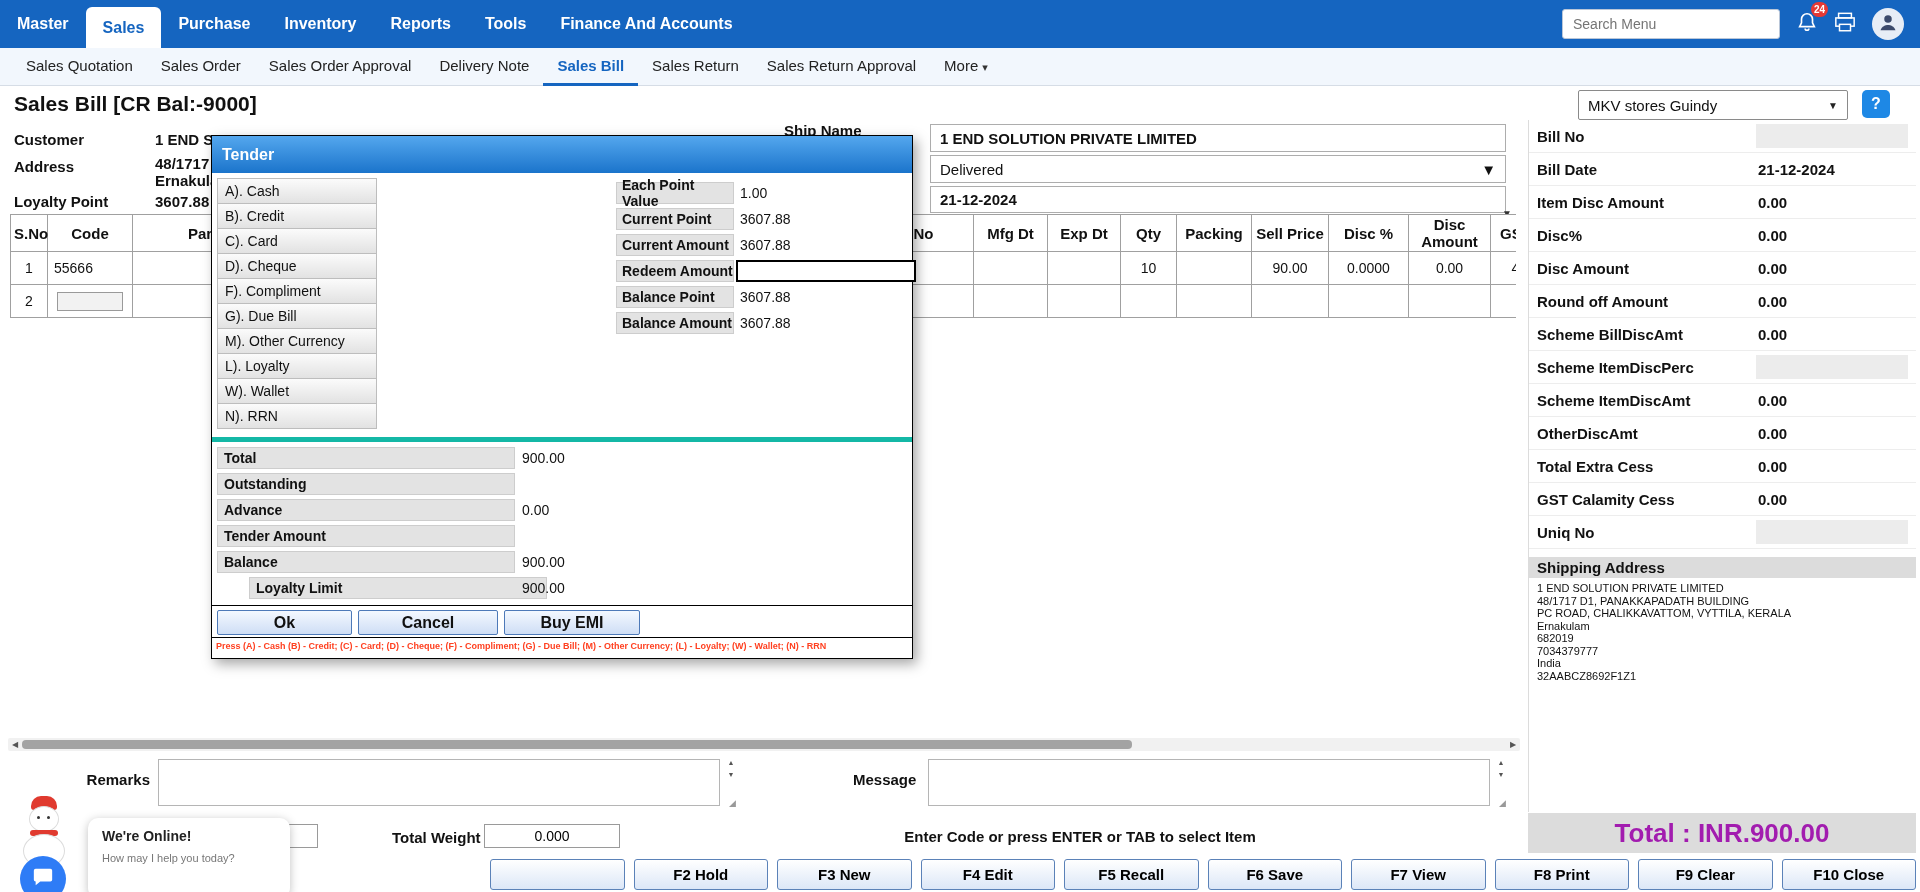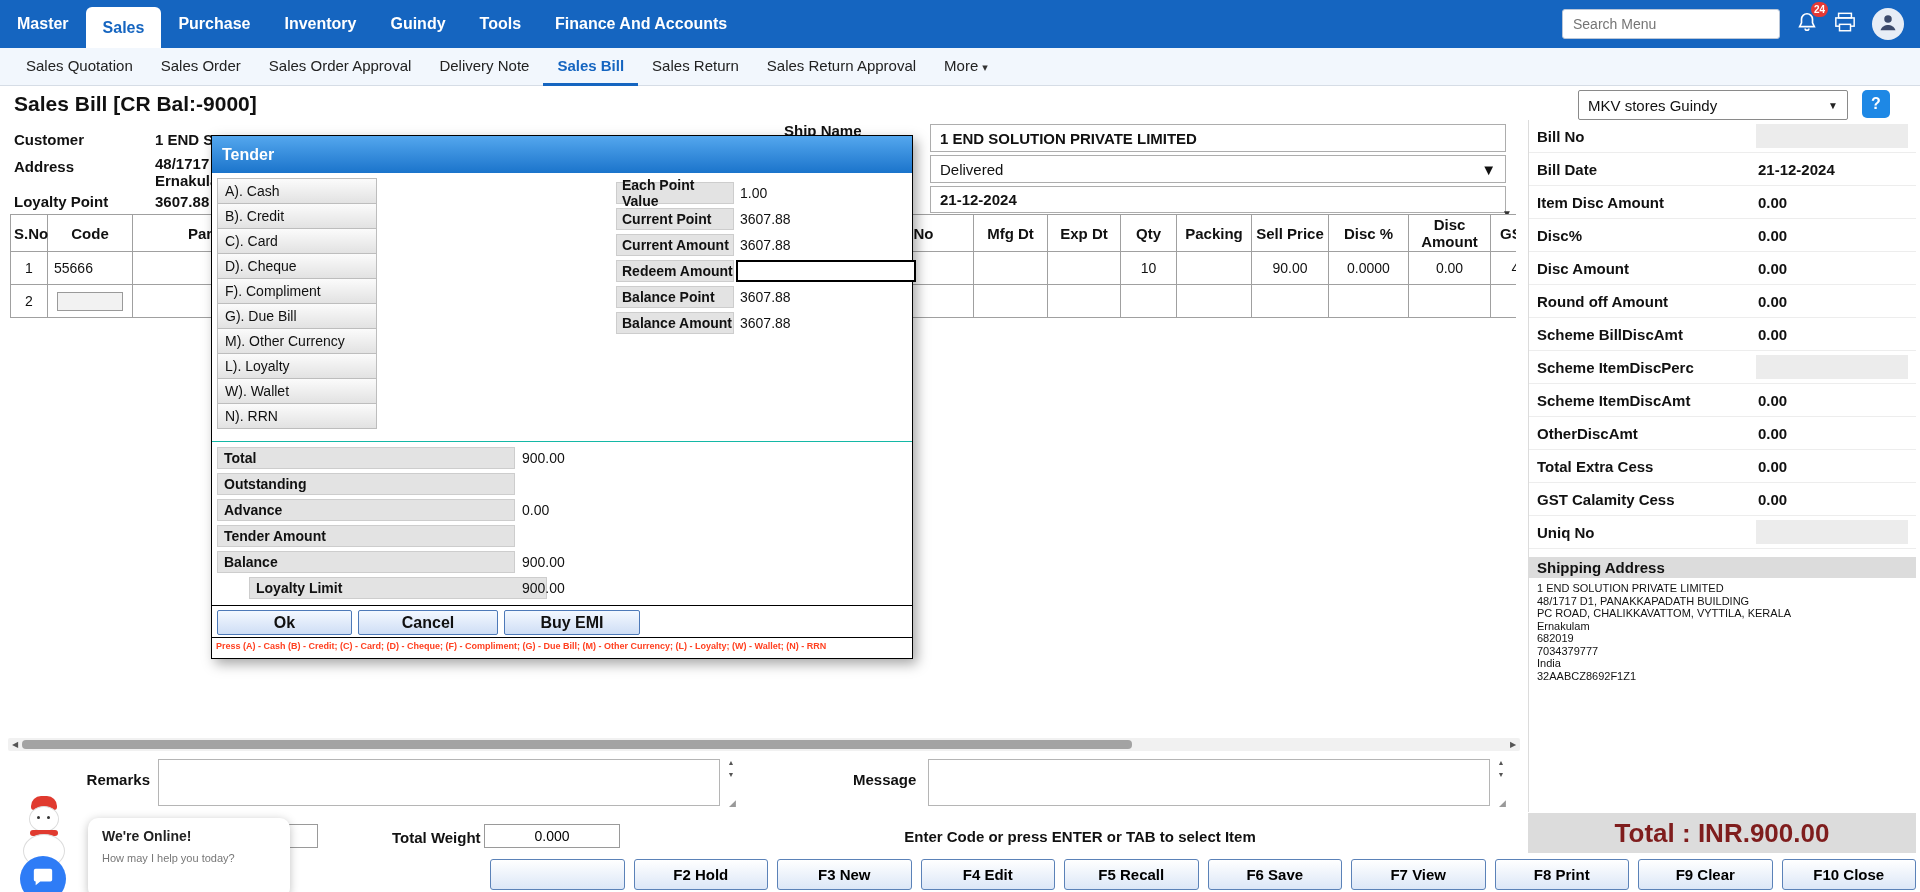--- a/index.html
+++ b/index.html
@@ -45,21 +45,21 @@
 
   
   .side-panel { position:absolute; left:1528px; top:120px; width:388px; height:692px; background:#fff; border-left:1px solid #dcdcdc; }
   .sp-row { position:relative; height:33px; border-bottom:1px solid #ededed; display:flex; align-items:center; padding-left:8px; }
   .sp-label { font-size:15px; font-weight:bold; color:#111; }
   .sp-value { position:absolute; left:229px; font-size:15px; font-weight:bold; color:#111; }
   .sp-cell { position:absolute; left:227px; right:8px; top:4px; bottom:4px; background:#ececec; }
   .ship-title { margin-top:8px; font-size:15px; font-weight:bold; background:#dcdcdc; padding:2px 8px; }
   .ship-line { font-size:11px; line-height:12.5px; padding-left:8px; color:#111; }
 
-  .total-band { position:absolute; left:1528px; top:813px; width:388px; height:40px; background:#dcdcdc; display:flex; align-items:center; justify-content:center; font-size:26px; font-weight:bold; color:#7f1d1d; }
+  .total-band { position:absolute; left:1528px; top:813px; width:388px; height:40px; background:#dcdcdc; display:flex; align-items:center; justify-content:center; font-size:26px; font-weight:bold; color:#a21caf; }
 
   
   .hscroll { position:absolute; left:8px; top:738px; width:1512px; height:13px; background:#f1f1f1; border-radius:2px; }
   .hs-arrow { position:absolute; top:0; width:14px; height:13px; color:#555; font-size:8px; display:flex; align-items:center; justify-content:center; cursor:pointer; }
   .hs-thumb { position:absolute; left:14px; top:2px; width:1110px; height:9px; background:#a3a3a3; border-radius:4px; cursor:pointer; }
 
   
   .ta-wrap { position:absolute; top:759px; width:580px; height:47px; }
   .ta-wrap textarea { width:562px; height:47px; border:1px solid #b5b5b5; resize:none; font-family:inherit; font-size:14px; padding:3px 5px; }
   .ta-spin { position:absolute; right:0; top:0; width:14px; display:flex; flex-direction:column; gap:5px; align-items:center; font-size:7px; color:#555; cursor:pointer; }
@@ -78,41 +78,41 @@
   .sm-hat { position:absolute; left:15px; top:0; width:26px; height:14px; background:#e03a2f; border-radius:10px 10px 3px 3px; }
   .sm-head { position:absolute; left:13px; top:10px; width:30px; height:26px; background:#fff; border:1px solid #dcdcdc; border-radius:50%; }
   .sm-eye { position:absolute; top:20px; width:3px; height:3px; background:#333; border-radius:50%; }
   .sm-scarf { position:absolute; left:14px; top:34px; width:28px; height:6px; background:#e03a2f; border-radius:3px; }
   .sm-body { position:absolute; left:7px; top:38px; width:42px; height:34px; background:#fff; border:1px solid #dcdcdc; border-radius:50%; }
   .chat-bubble { position:absolute; left:20px; top:856px; width:46px; height:46px; border-radius:50%; background:#2e7cf6; z-index:7; display:flex; align-items:center; justify-content:center; cursor:pointer; }
 
   
   .tender { position:absolute; left:211px; top:135px; width:702px; height:524px; background:#fff; border:1px solid #000; box-shadow:4px 5px 12px rgba(0,0,0,.35); z-index:40; }
   .td-title { height:37px; background:linear-gradient(#54a7ee,#1b74cb); color:#fff; font-size:16px; font-weight:bold; line-height:37px; padding-left:10px; }
-  .td-upper { position:relative; height:269px; border-bottom:1px solid #14b8a6; }
+  .td-upper { position:relative; height:269px; border-bottom:5px solid #14b8a6; }
   .mode-item { position:absolute; left:5px; width:160px; height:26px; border:1px solid #bdbdbd; background:linear-gradient(#fbfbfb,#e2e2e2); font-size:14px; display:flex; align-items:center; padding-left:7px; cursor:pointer; }
   .tf-label { position:absolute; left:404px; width:118px; height:22px; background:#e3e3e3; border:1px solid #cdcdcd; font-size:14px; font-weight:bold; display:flex; align-items:center; padding-left:5px; }
   .tf-value { position:absolute; left:528px; height:22px; font-size:14px; display:flex; align-items:center; }
   .redeem-input { position:absolute; left:524px; width:180px; height:22px; border:2px solid #000; font-size:14px; padding:0 4px; font-family:inherit; }
   .td-summary { position:relative; height:164px; border-bottom:1px solid #000; }
   .ts-label { position:absolute; left:5px; width:298px; height:22px; background:#e3e3e3; border:1px solid #cdcdcd; font-size:14px; font-weight:bold; display:flex; align-items:center; padding-left:6px; }
   .ts-value { position:absolute; left:310px; height:22px; font-size:14px; display:flex; align-items:center; }
   .td-buttons { position:relative; height:32px; border-bottom:1px solid #000; }
   .td-btn { position:absolute; top:4px; height:25px; border:1px solid #4d79b8; border-radius:2px; background:linear-gradient(#f3f8ff,#cfdef5); font-size:16px; font-weight:bold; display:flex; align-items:center; justify-content:center; cursor:pointer; }
   .td-hint { height:20px; font-size:9px; color:#ff4020; padding:3px 0 0 4px; white-space:nowrap; font-weight:bold; }
 </style>
 </head>
 <body>
 
 <header class="topnav">
   <div class="nav-item">Master</div>
   <div class="nav-item active">Sales</div>
   <div class="nav-item">Purchase</div>
   <div class="nav-item">Inventory</div>
-  <div class="nav-item">Guindy</div>
+  <div class="nav-item">Reports</div>
   <div class="nav-item">Tools</div>
   <div class="nav-item">Finance And Accounts</div>
   <div class="topnav-right">
     <input class="search-input" placeholder="Search Menu" style="">
     <div class="icon-wrap">
       <span>
         <svg width="22" height="24" viewBox="0 0 24 24">
             <path d="M12 3a6 6 0 0 0-6 6v4l-2 4h16l-2-4V9a6 6 0 0 0-6-6z" fill="none" stroke="#fff" stroke-width="1.8"></path>
             <path d="M10 19a2 2 0 0 0 4 0" fill="none" stroke="#fff" stroke-width="1.8"></path>
           </svg>

